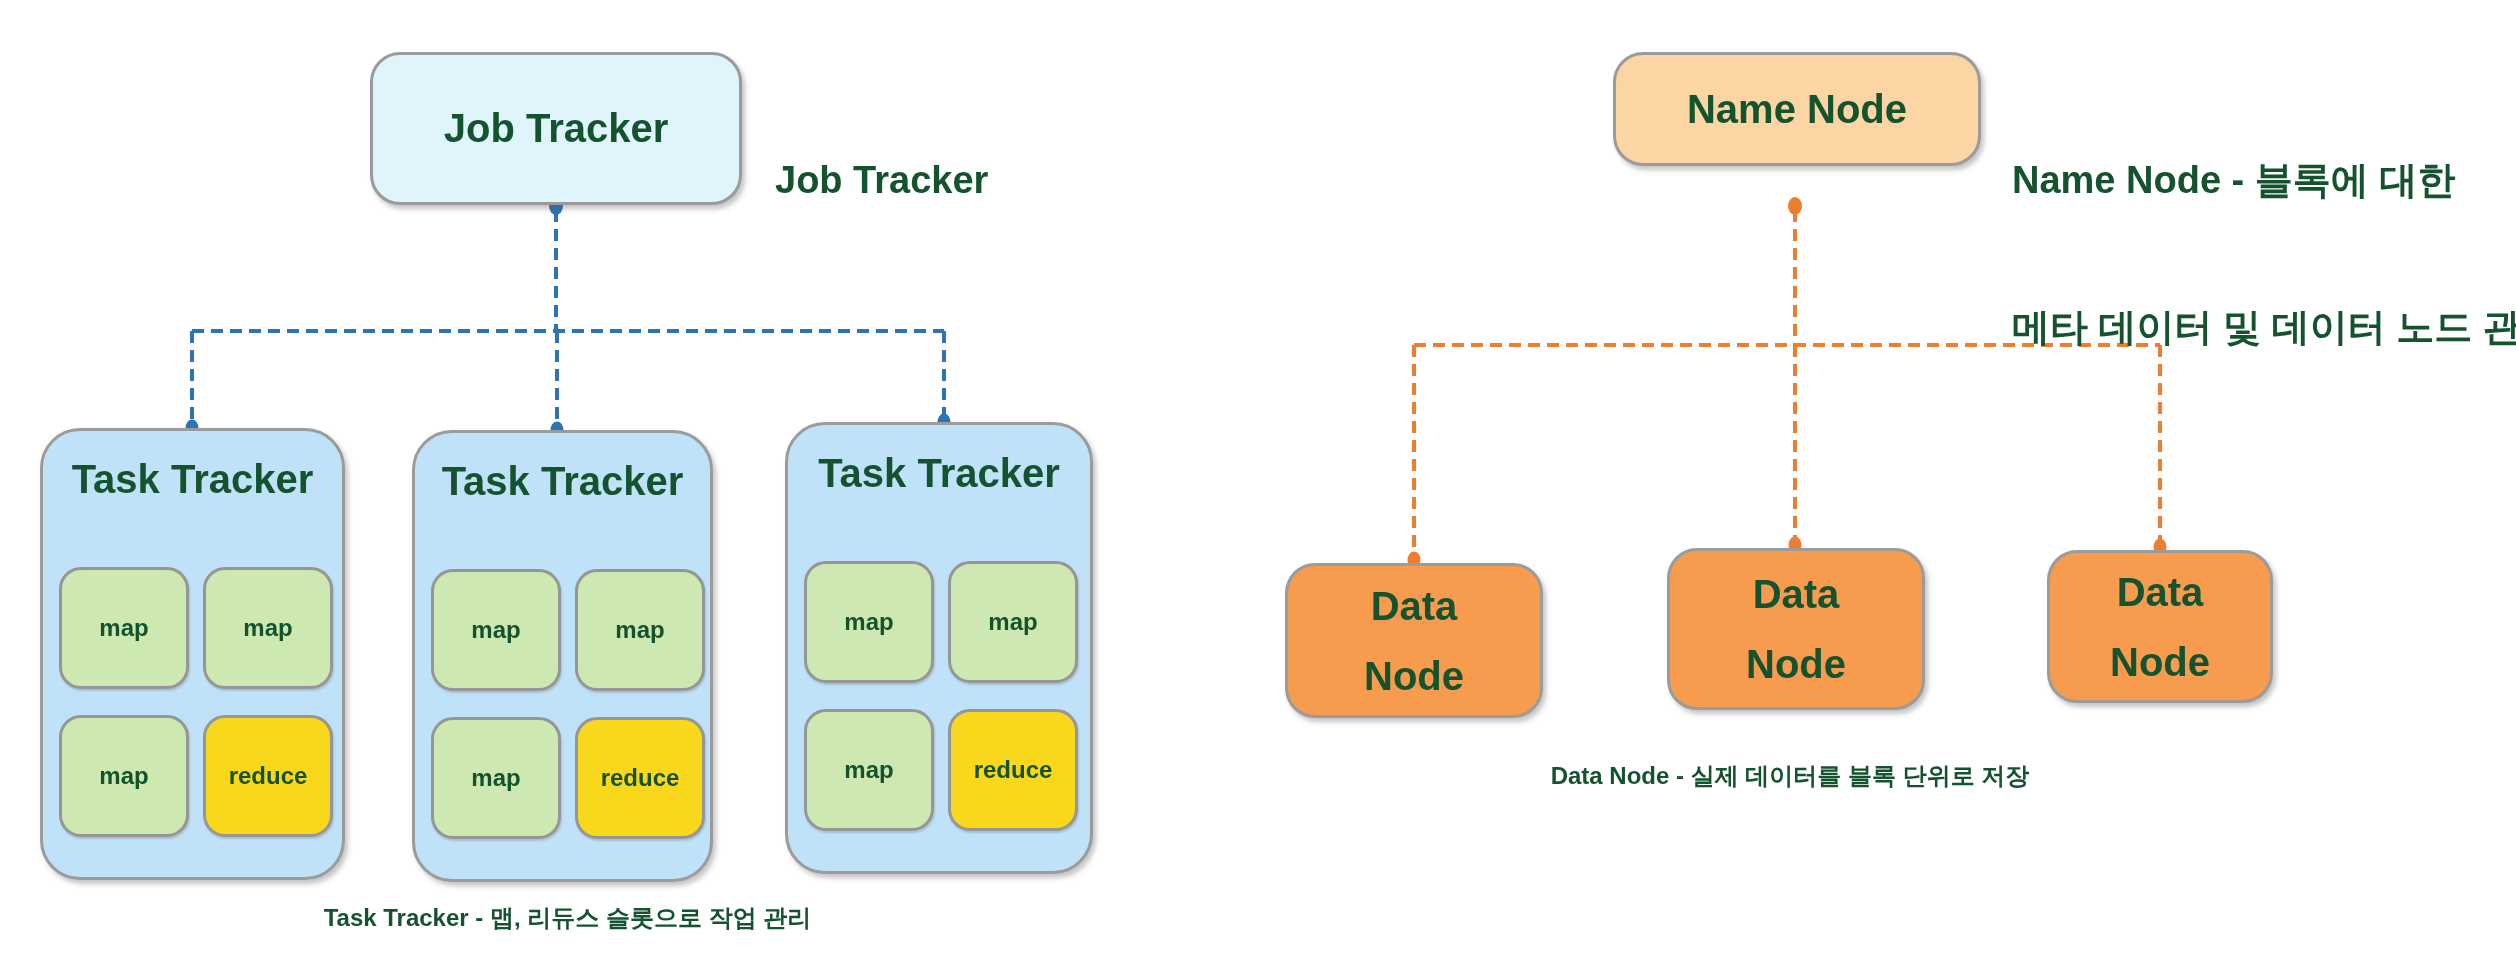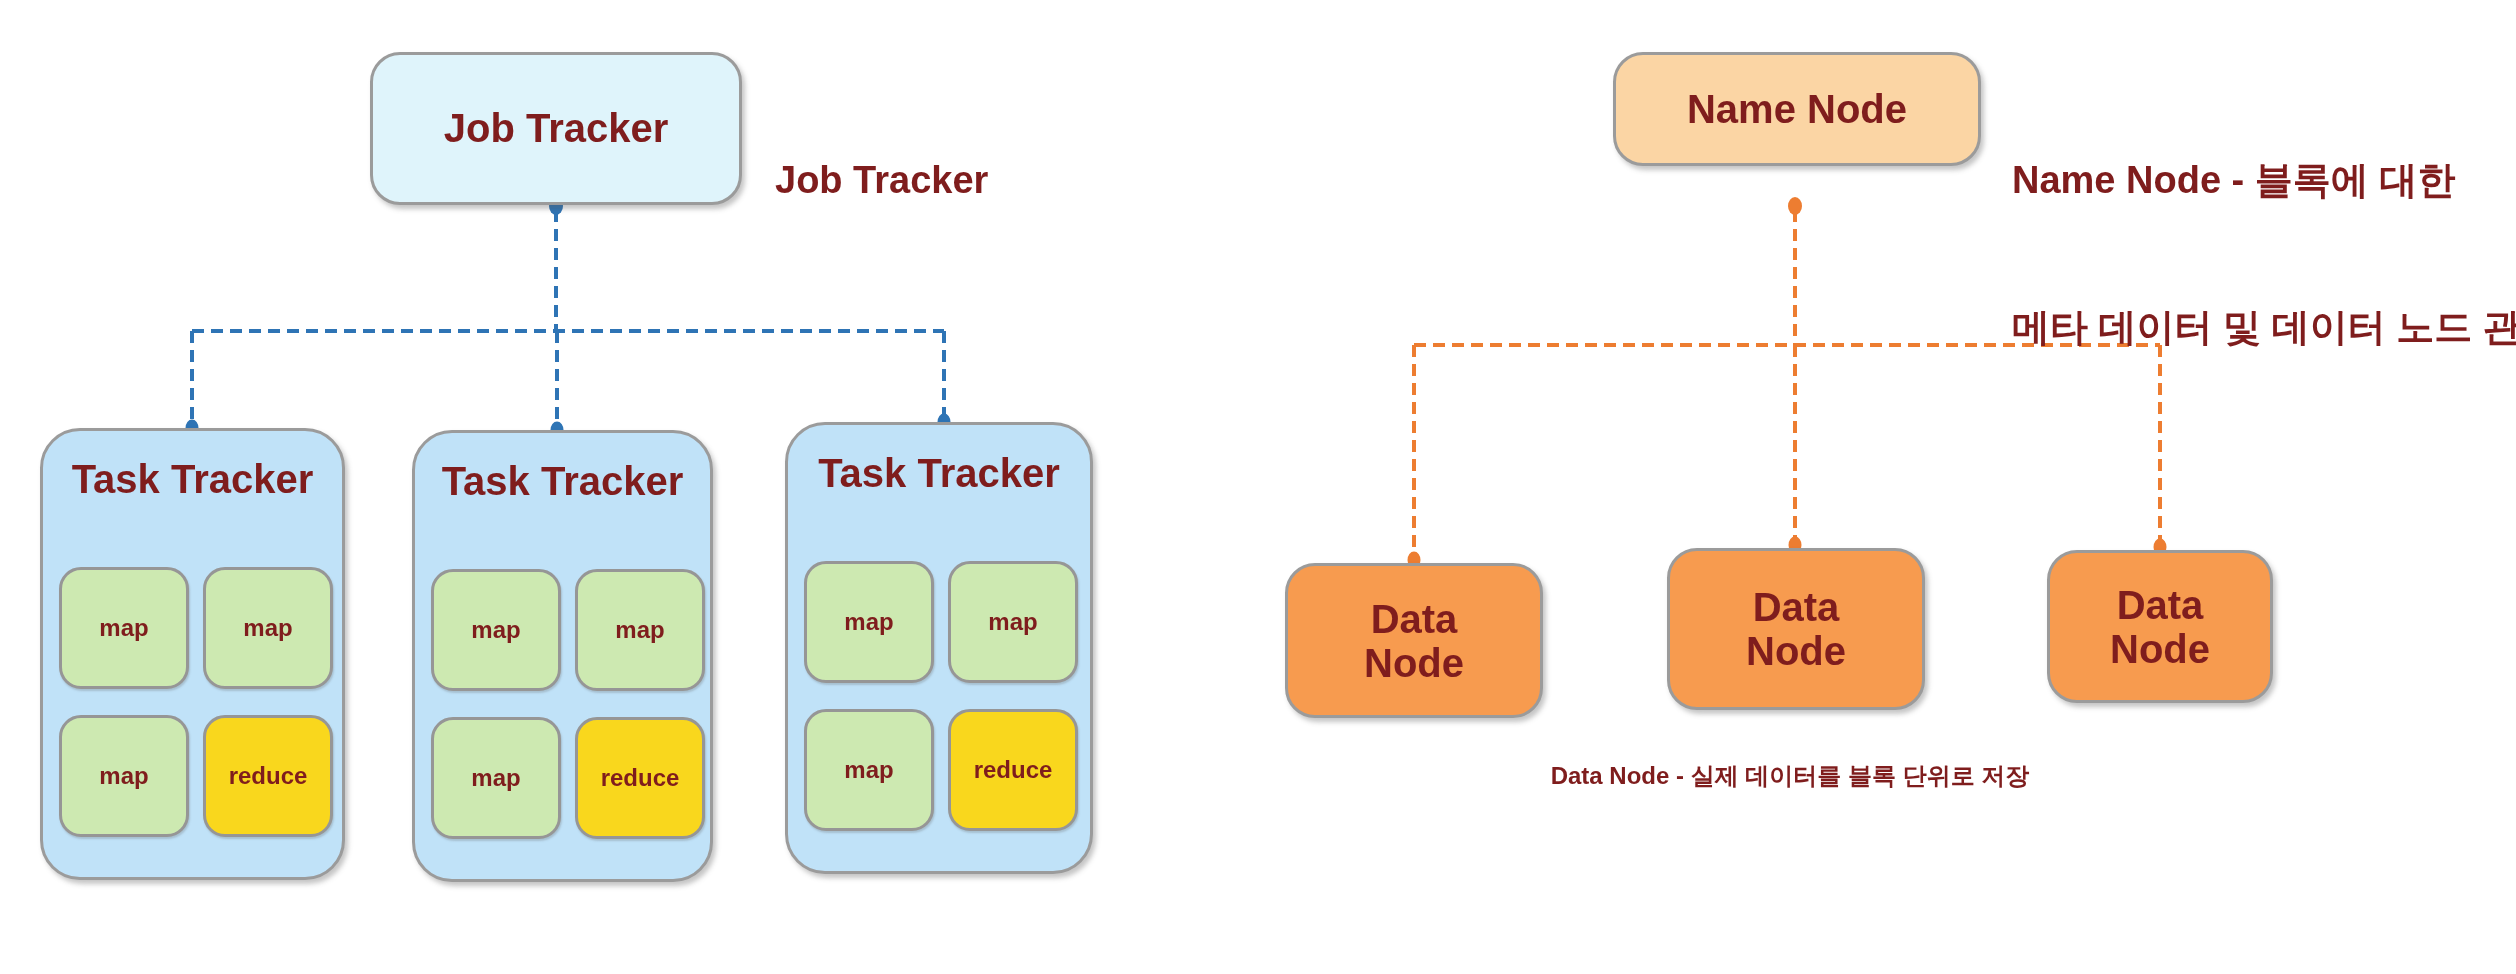--- a/index.html
+++ b/index.html
@@ -1,21 +1,21 @@
 <!DOCTYPE html>
 <html><head>
 <meta charset="utf-8">
 <style>
   html,body{margin:0;padding:0;background:#ffffff;}
   #canvas{
     position:relative;
     width:2516px;height:974px;
     background:#ffffff;
     font-family:"Liberation Sans","DejaVu Sans",sans-serif;
-    color:#7f1d1d;
+    color:#14532d;
     overflow:hidden;
   }
   #connectors{position:absolute;left:0;top:0;z-index:0;}
   .box{
     position:absolute;
     box-sizing:border-box;
     border:3px solid #9b9b9b;
     display:flex;align-items:center;justify-content:center;
     box-shadow:3px 4px 5px rgba(90,90,90,.35);
     z-index:1;
@@ -53,21 +53,21 @@
     box-sizing:border-box;
     border:3px solid #969696;border-radius:22px;
     display:flex;align-items:center;justify-content:center;
     font-weight:bold;font-size:24px;
     box-shadow:1px 2px 2px rgba(90,90,90,.25);
   }
   .slot-map{background:#cde9b1;}
   .slot-reduce{background:#f9d71d;}
   
   .data-node{background:#f79b4f;border-radius:30px;}
-  .data-node .node-label{width:140px;line-height:44px;}
+  .data-node .node-label{width:140px;line-height:70px;}
   .dn-1{left:1285px;top:563px;width:258px;height:155px;}
   .dn-2{left:1667px;top:548px;width:258px;height:162px;}
   .dn-3{left:2047px;top:550px;width:226px;height:153px;}
   
   .caption{
     position:absolute;z-index:1;
     font-weight:bold;font-size:24px;text-align:center;white-space:pre;
   }
   .caption-tt{left:40px;top:902px;width:1055px;}
   .caption-dn{left:1285px;top:760px;width:1010px;}
@@ -138,20 +138,21 @@
   <div class="box tracker tracker-3">
     <span class="tracker-title">Task Tracker</span>
     <div class="slots">
       <div class="slot slot-map">map</div>
       <div class="slot slot-map">map</div>
       <div class="slot slot-map">map</div>
       <div class="slot slot-reduce">reduce</div>
     </div>
   </div>
 
+  <div class="caption caption-tt">Task Tracker - 맵, 리듀스 슬롯으로 작업 관리</div>
 
   <div class="box name-node">
     <span class="node-label">Name Node</span>
   </div>
   <div class="note note-nn">
     <div>Name Node - 블록에 대한</div>
     <div>메타 데이터 및 데이터 노드 관리</div>
   </div>
 
   <div class="box data-node dn-1">

